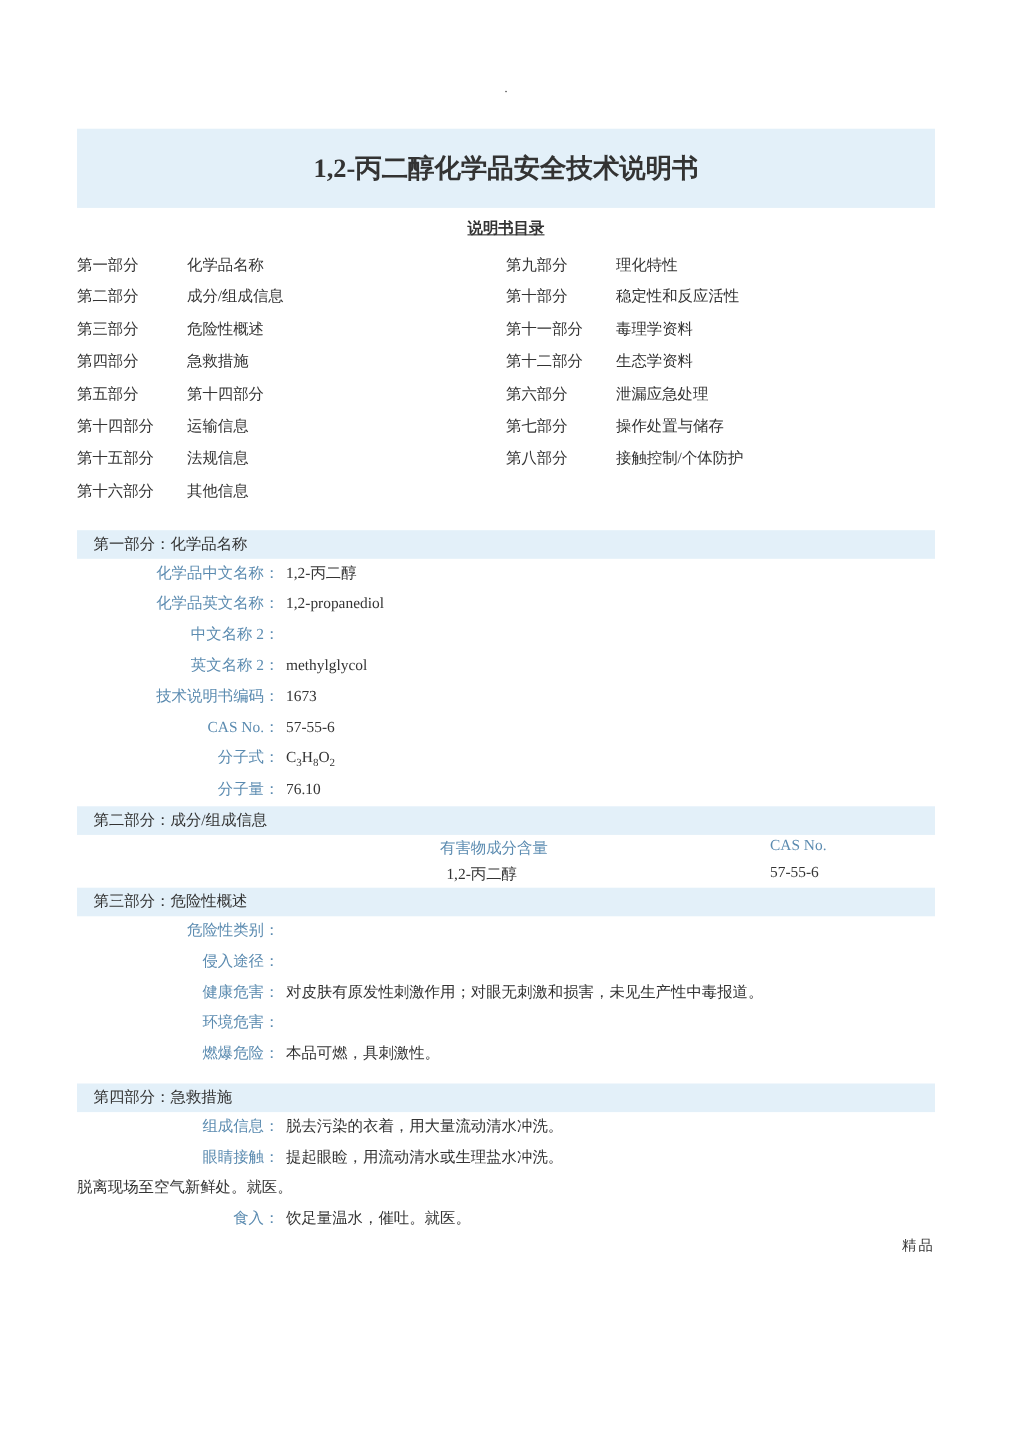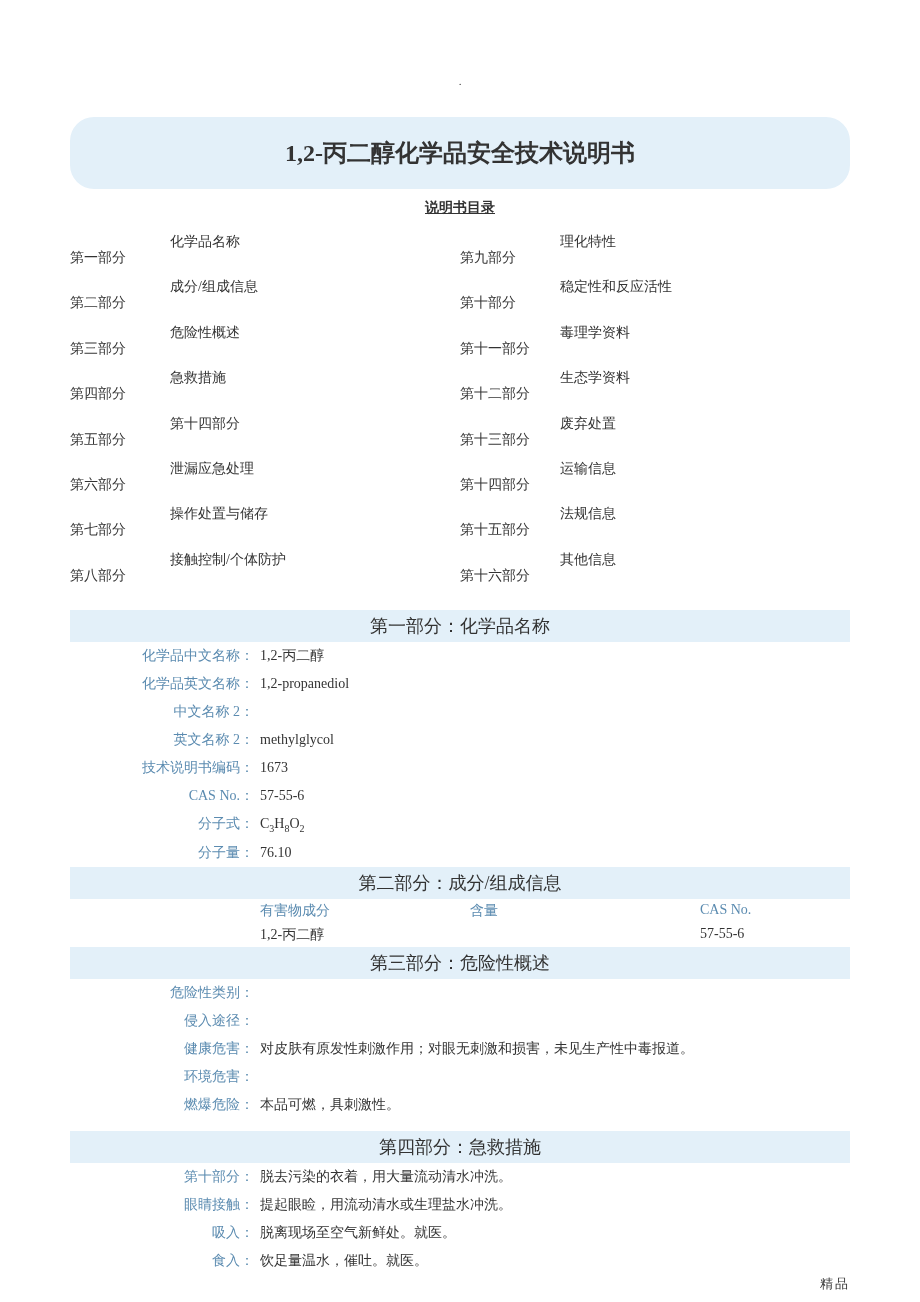--- a/index.html
+++ b/index.html
@@ -1,31 +1,31 @@
 <!DOCTYPE html>
 <html><head>
 <meta charset="utf-8">
 <style>
 * { margin: 0; padding: 0; box-sizing: border-box; }
 body { font-family: SimSun, "宋体", serif; font-size: 14px; color: #333; background: #fff; width: 920px; margin: 0 auto; }
 .page { padding: 75px 70px 30px 70px; }
 .dot-top { text-align: center; font-size: 11px; margin-bottom: 30px; }
-.title-bar { background: #e3f0f9; padding: 20px 10px; text-align: center; border-radius: 24px; }
+.title-bar { background: #e3f0f9; padding: 20px 10px; text-align: center; }
 .title { font-size: 24px; font-weight: bold; font-family: SimSun, serif; }
 .toc-title { text-align: center; font-weight: bold; font-size: 14px; margin: 10px 0; text-decoration: underline; }
 .toc { display: flex; flex-wrap: wrap; line-height: 2.1; margin-bottom: 8px; }
 .toc-half { width: 50%; display: flex; }
-.toc-num { width: 100px; margin-top: 16px; }
+.toc-num { width: 100px; }
 .toc-txt { flex: 1; }
-.section-hdr { background: #e3f0f9; text-align: center; padding: 4px 15px; font-size: 18px; }
+.section-hdr { background: #e3f0f9; padding: 4px 15px; font-size: 14px; }
 .kv { display: flex; line-height: 2.0; }
 .k { width: 190px; text-align: right; color: #5b8bb0; padding-right: 6px; }
 .v { flex: 1; }
 .comp-row { display: flex; padding: 3px 0; }
-.comp-c1x { width: 210px; }
+.comp-c1x { width: 210px; text-align: right; }
 .comp-c2 { width: 230px; }
 .comp-c3 { flex: 1; }
 .hdr-blue { color: #5b8bb0; }
 .spacer { height: 12px; }
 .footer { text-align: right; font-size: 13px; letter-spacing: 2px; }
 sub { font-size: 10px; }
 </style>
 </head>
 <body>
 
@@ -67,24 +67,20 @@
         <div class="toc-num">第四部分</div>
         <div class="toc-txt">急救措施</div>
       </div>
     <div class="toc-half">
         <div class="toc-num">第十二部分</div>
         <div class="toc-txt">生态学资料</div>
       </div>
     <div class="toc-half">
         <div class="toc-num">第五部分</div>
         <div class="toc-txt">第十四部分</div>
-      </div>
-    <div class="toc-half">
-        <div class="toc-num">第十三部分</div>
-        <div class="toc-txt">废弃处置</div>
       </div>
     <div class="toc-half">
         <div class="toc-num">第六部分</div>
         <div class="toc-txt">泄漏应急处理</div>
       </div>
     <div class="toc-half">
         <div class="toc-num">第十四部分</div>
         <div class="toc-txt">运输信息</div>
       </div>
     <div class="toc-half">
@@ -170,29 +166,28 @@
       <div class="v"></div>
     </div>
   <div class="kv">
       <div class="k">燃爆危险：</div>
       <div class="v">本品可燃，具刺激性。</div>
     </div>
 
   <div class="spacer"></div>
   <div class="section-hdr">第四部分：急救措施</div>
   <div class="kv">
-      <div class="k">第十部分：</div>
+      <div class="k">组成信息：</div>
       <div class="v">脱去污染的衣着，用大量流动清水冲洗。</div>
     </div>
   <div class="kv">
       <div class="k">眼睛接触：</div>
       <div class="v">提起眼睑，用流动清水或生理盐水冲洗。</div>
     </div>
   <div class="kv">
-      <div class="k">吸入：</div>
       <div class="v">脱离现场至空气新鲜处。就医。</div>
     </div>
   <div class="kv">
       <div class="k">食入：</div>
       <div class="v">饮足量温水，催吐。就医。</div>
     </div>
 
   <div class="footer">精品</div>
 </div>
 

